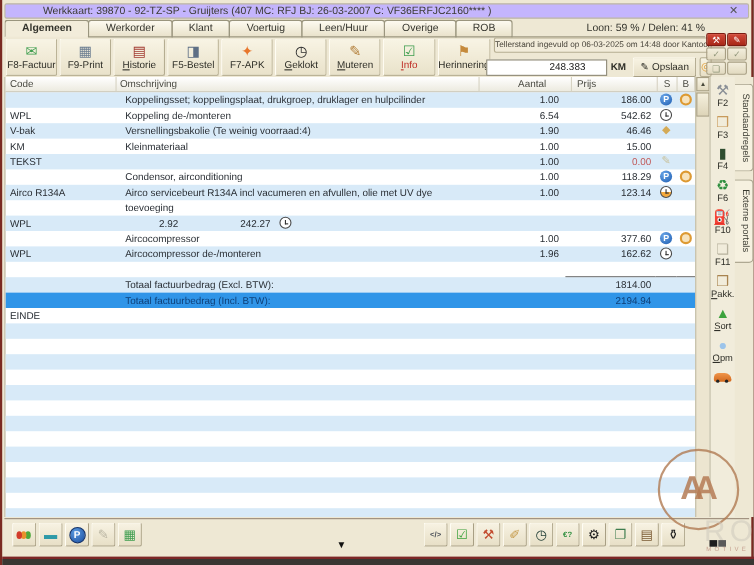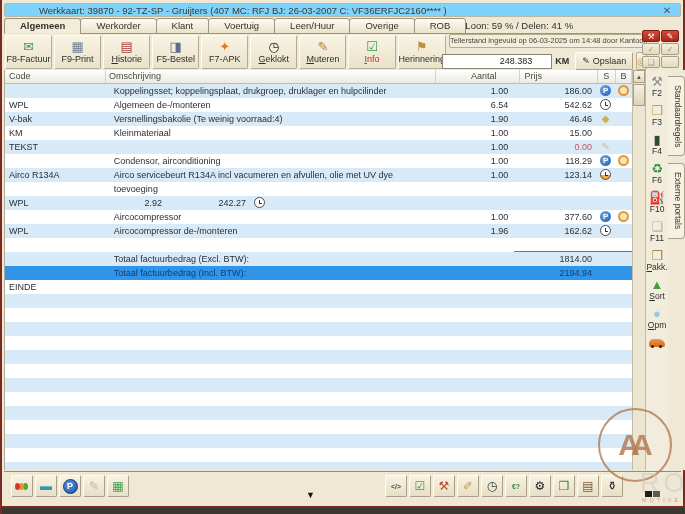--- a/index.html
+++ b/index.html
@@ -1,32 +1,32 @@
 <!DOCTYPE html>
 <html><head>
 <meta charset="utf-8">
 <style>
   html,body{margin:0;padding:0;}
   body{width:685px;height:514px;overflow:hidden;background:#2f2b27;
        font-family:"Liberation Sans","DejaVu Sans",sans-serif;}
   #win{position:absolute;left:0;top:0;width:685px;height:514px;background:#eee8d4;
        border-left:2px solid #7a2a22;border-right:2px solid #7a2a22;box-sizing:border-box;}
   
-  .titlebar{position:absolute;left:2px;top:3px;right:2px;height:14px;background:#7dd3fc;
+  .titlebar{position:absolute;left:2px;top:3px;right:2px;height:14px;background:#c4b5fd;
             border:1px solid #bdb7a2;border-radius:2px;display:flex;align-items:center;
             font-size:9.5px;color:#3a3a33;padding:0 6px;box-sizing:border-box;}
   .titlebar .t{flex:1;margin-left:28px;white-space:nowrap;overflow:hidden;}
   .close-x{font-size:10px;color:#555;width:14px;text-align:center;cursor:default;}
   
   .tabstrip{position:absolute;left:2px;top:18px;right:42px;height:16px;display:flex;}
   .tab{flex:0 0 auto;padding:0 15px;line-height:14px;font-size:9.5px;color:#33332c;
        background:linear-gradient(#fdfaf0,#e9e2cb);border:1px solid #9a957e;border-bottom:1px solid #9a957e;
        border-radius:3px 3px 0 0;margin-right:-1px;box-sizing:border-box;}
   .tab.active{background:#f2ecda;border-bottom:1px solid #f2ecda;font-weight:bold;}
-  .rateinfo{flex:1;text-align:left;line-height:15px;font-size:9.5px;color:#33332c;
+  .rateinfo{flex:1;text-align:right;line-height:15px;font-size:9.5px;color:#33332c;
             border-bottom:1px solid #9a957e;}
   
   .toolbar{position:absolute;left:2px;top:34px;width:443px;height:36px;display:flex;}
   .tbtn{flex:1;margin:1px;background:linear-gradient(#f8f4e4,#e9e2ca);
         border:1px solid;border-color:#fffdf4 #b5ad91 #b5ad91 #fffdf4;border-radius:2px;
         display:flex;flex-direction:column;align-items:center;justify-content:center;box-sizing:border-box;}
   .tico{font-size:13px;line-height:14px;}
   .tlbl{font-size:9px;color:#2f2f28;line-height:10px;white-space:nowrap;}
   .tlbl.red{color:#c03028;}
   
@@ -231,21 +231,21 @@
           <div class="row stripe">
             <span class="c-code"></span>
             <span class="c-desc">Koppelingsset; koppelingsplaat, drukgroep, druklager en hulpcilinder</span>
             <span class="c-qty">1.00</span>
             <span class="c-price">186.00</span>
             <span class="c-s"><i class="ic ic-p">P</i></span>
             <span class="c-b"><i class="ic ic-donut"></i></span>
           </div>
           <div class="row ">
             <span class="c-code">WPL</span>
-            <span class="c-desc">Algemeen de-/monteren</span>
+            <span class="c-desc">Koppeling de-/monteren</span>
             <span class="c-qty">6.54</span>
             <span class="c-price">542.62</span>
             <span class="c-s"><i class="ic ic-clock"></i></span>
             <span class="c-b"></span>
           </div>
           <div class="row stripe">
             <span class="c-code">V-bak</span>
             <span class="c-desc">Versnellingsbakolie (Te weinig voorraad:4)</span>
             <span class="c-qty">1.90</span>
             <span class="c-price">46.46</span>

